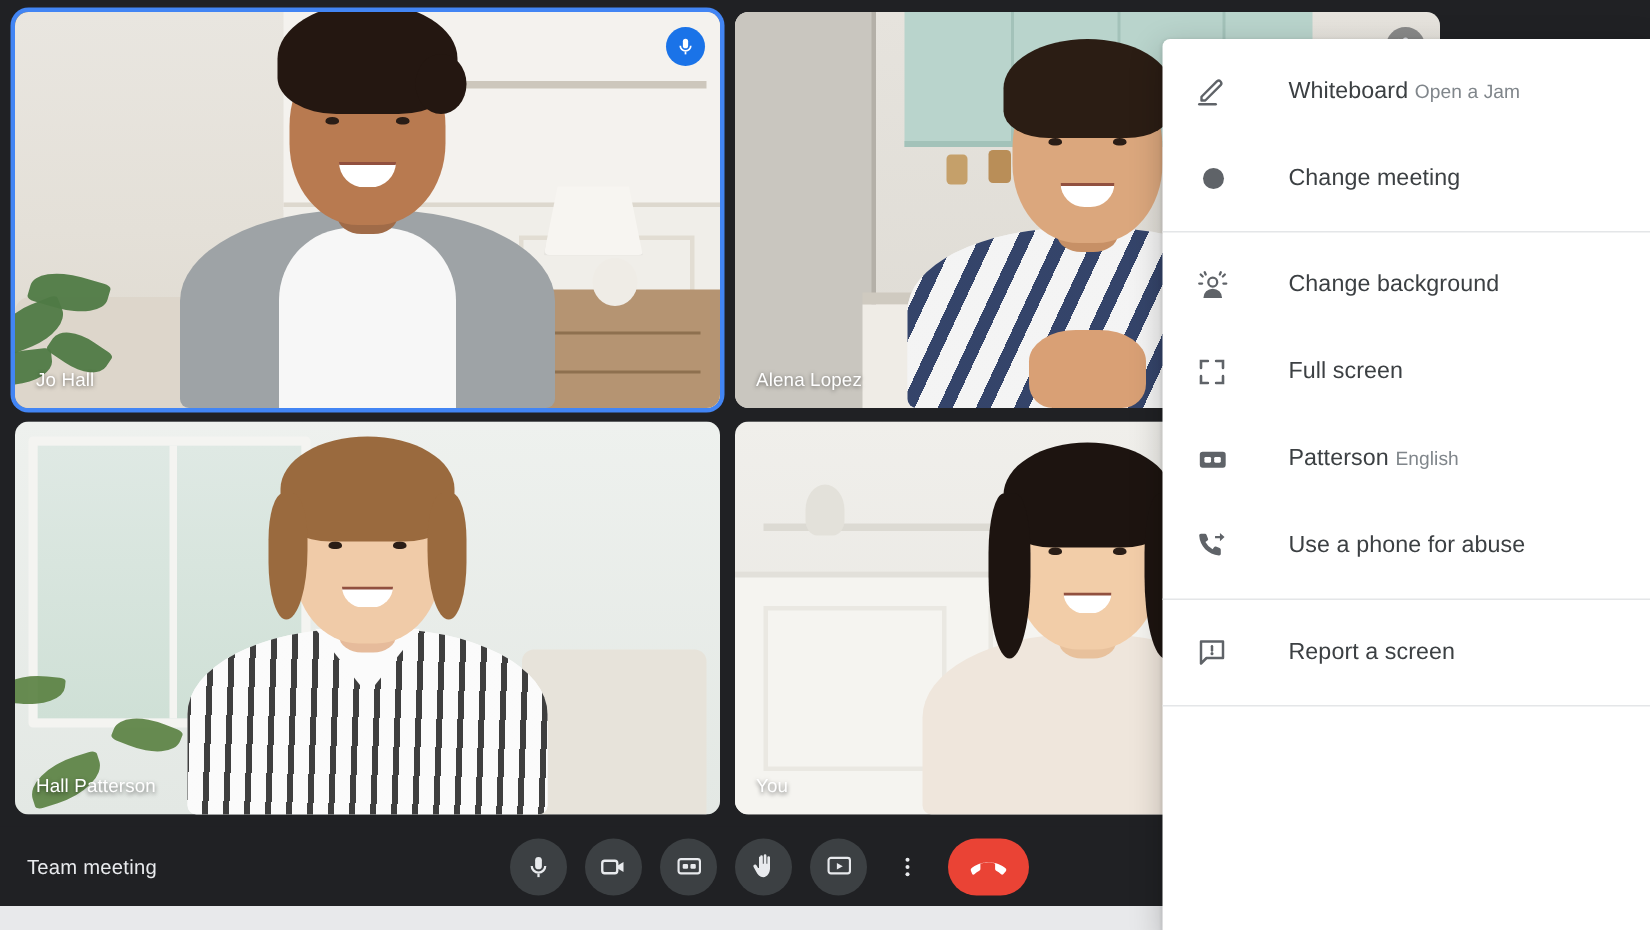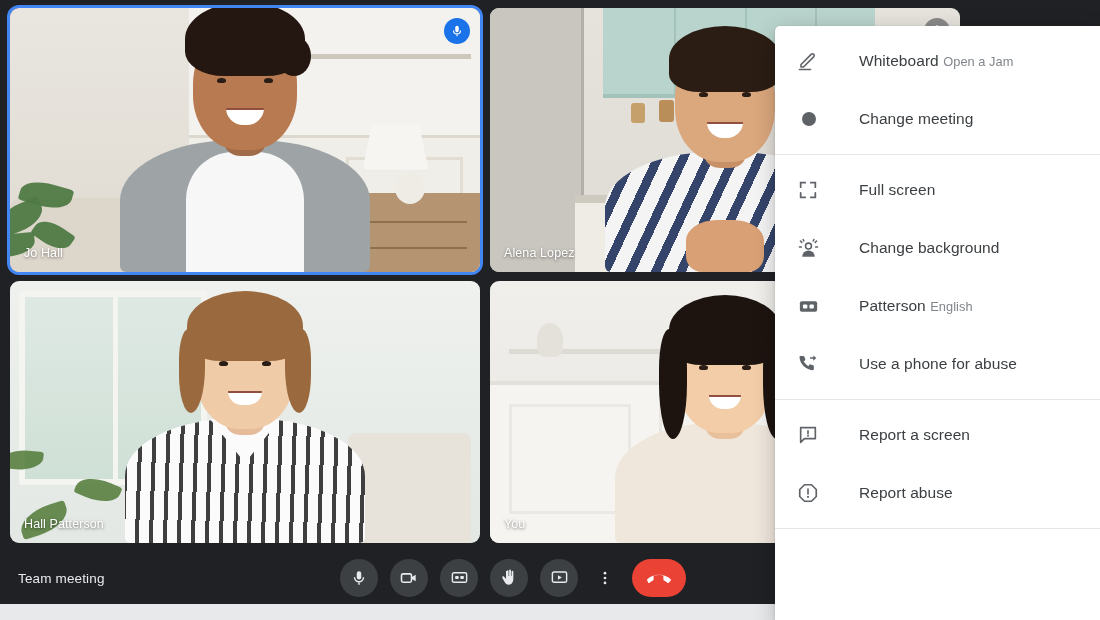--- a/index.html
+++ b/index.html
@@ -463,44 +463,44 @@
       <span class="menu-text">
         <span class="menu-label">Change meeting</span>
       </span>
     </div>
 
     <div class="menu-divider"></div>
 
 
     <div class="menu-item">
       <span class="menu-icon">
-        <svg width="22" height="22" viewBox="0 0 24 24" fill="none" stroke="#5f6368" stroke-width="1.9" stroke-linecap="round">
-          <path d="M4 9V4h5M20 9V4h-5M4 15v5h5M20 15v5h-5"></path>
-        </svg>
-      </span>
-      <span class="menu-text">
-        <span class="menu-label">Full screen</span>
-      </span>
-    </div>
-
-    <div class="menu-item">
-      <span class="menu-icon">
         <svg width="23" height="23" viewBox="0 0 24 24" fill="none" stroke="#5f6368" stroke-width="1.6" stroke-linecap="round">
           <circle cx="12" cy="9.5" r="3.1"></circle>
           <path d="M5.5 20.5a6.5 6.5 0 0 1 13 0z" fill="#5f6368" stroke="none"></path>
           <path d="M3.6 4.2l1.4 1.4M20.4 4.2l-1.4 1.4M2.6 10.5h2M19.4 10.5h2M6.4 2.6l.7 1.6M17.6 2.6l-.7 1.6"></path>
         </svg>
       </span>
       <span class="menu-text">
         <span class="menu-label">Change background</span>
       </span>
     </div>
 
     <div class="menu-item">
       <span class="menu-icon">
+        <svg width="22" height="22" viewBox="0 0 24 24" fill="none" stroke="#5f6368" stroke-width="1.9" stroke-linecap="round">
+          <path d="M4 9V4h5M20 9V4h-5M4 15v5h5M20 15v5h-5"></path>
+        </svg>
+      </span>
+      <span class="menu-text">
+        <span class="menu-label">Full screen</span>
+      </span>
+    </div>
+
+    <div class="menu-item">
+      <span class="menu-icon">
         <svg width="23" height="23" viewBox="0 0 24 24">
           <rect x="3" y="6.5" width="18" height="11" rx="2" fill="#5f6368"></rect>
           <rect x="6.2" y="10" width="4.6" height="4" rx="1" fill="#fff"></rect>
           <rect x="13" y="10" width="4.6" height="4" rx="1" fill="#fff"></rect>
         </svg>
       </span>
       <span class="menu-text">
         <span class="menu-label">Patterson</span>
         <span class="menu-sub">English</span>
       </span>
@@ -526,30 +526,18 @@
           <path d="M4 4h16v12H8l-4 4V4z"></path>
           <line x1="12" y1="7.5" x2="12" y2="10.5" stroke-linecap="round"></line>
           <line x1="12" y1="12.8" x2="12" y2="12.9" stroke-linecap="round" stroke-width="2.2"></line>
         </svg>
       </span>
       <span class="menu-text">
         <span class="menu-label">Report a screen</span>
       </span>
     </div>
 
-    <div class="menu-item">
-      <span class="menu-icon">
-        <svg width="22" height="22" viewBox="0 0 24 24" fill="none" stroke="#5f6368" stroke-width="1.8" stroke-linejoin="round">
-          <path d="M8.2 3h7.6L21 8.2v7.6L15.8 21H8.2L3 15.8V8.2L8.2 3z"></path>
-          <line x1="12" y1="7.6" x2="12" y2="13" stroke-linecap="round"></line>
-          <line x1="12" y1="16.2" x2="12" y2="16.3" stroke-linecap="round" stroke-width="2.2"></line>
-        </svg>
-      </span>
-      <span class="menu-text">
-        <span class="menu-label">Report abuse</span>
-      </span>
-    </div>
 
     <div class="menu-divider"></div>
 
   </div>
 
 </div>
 
 </body></html>

